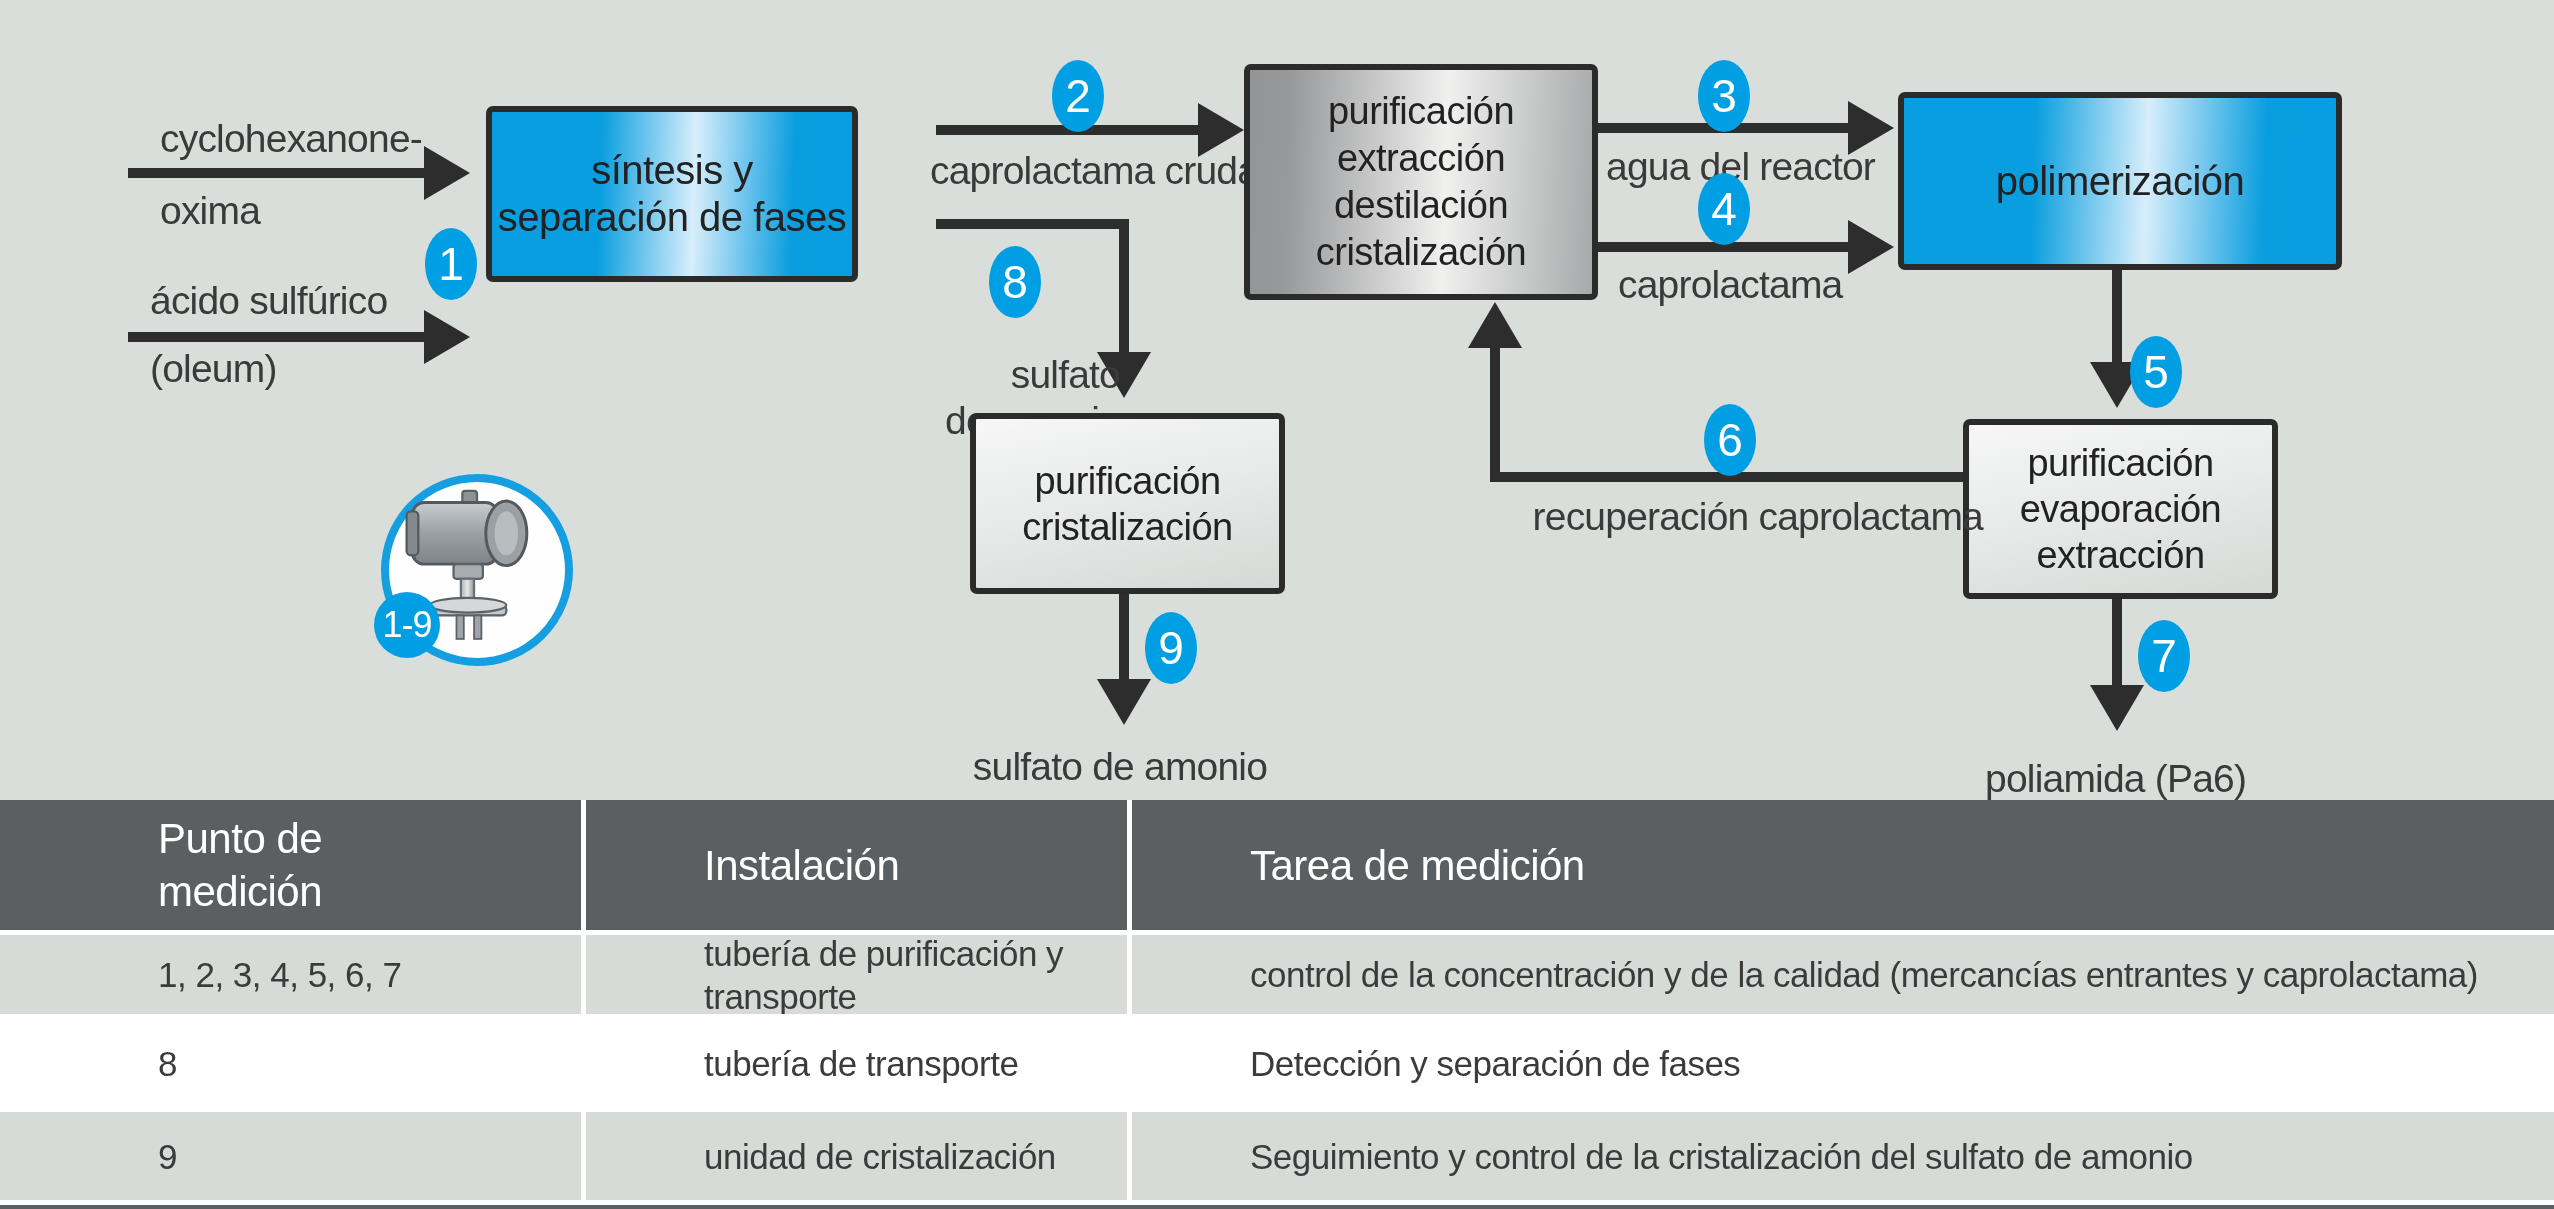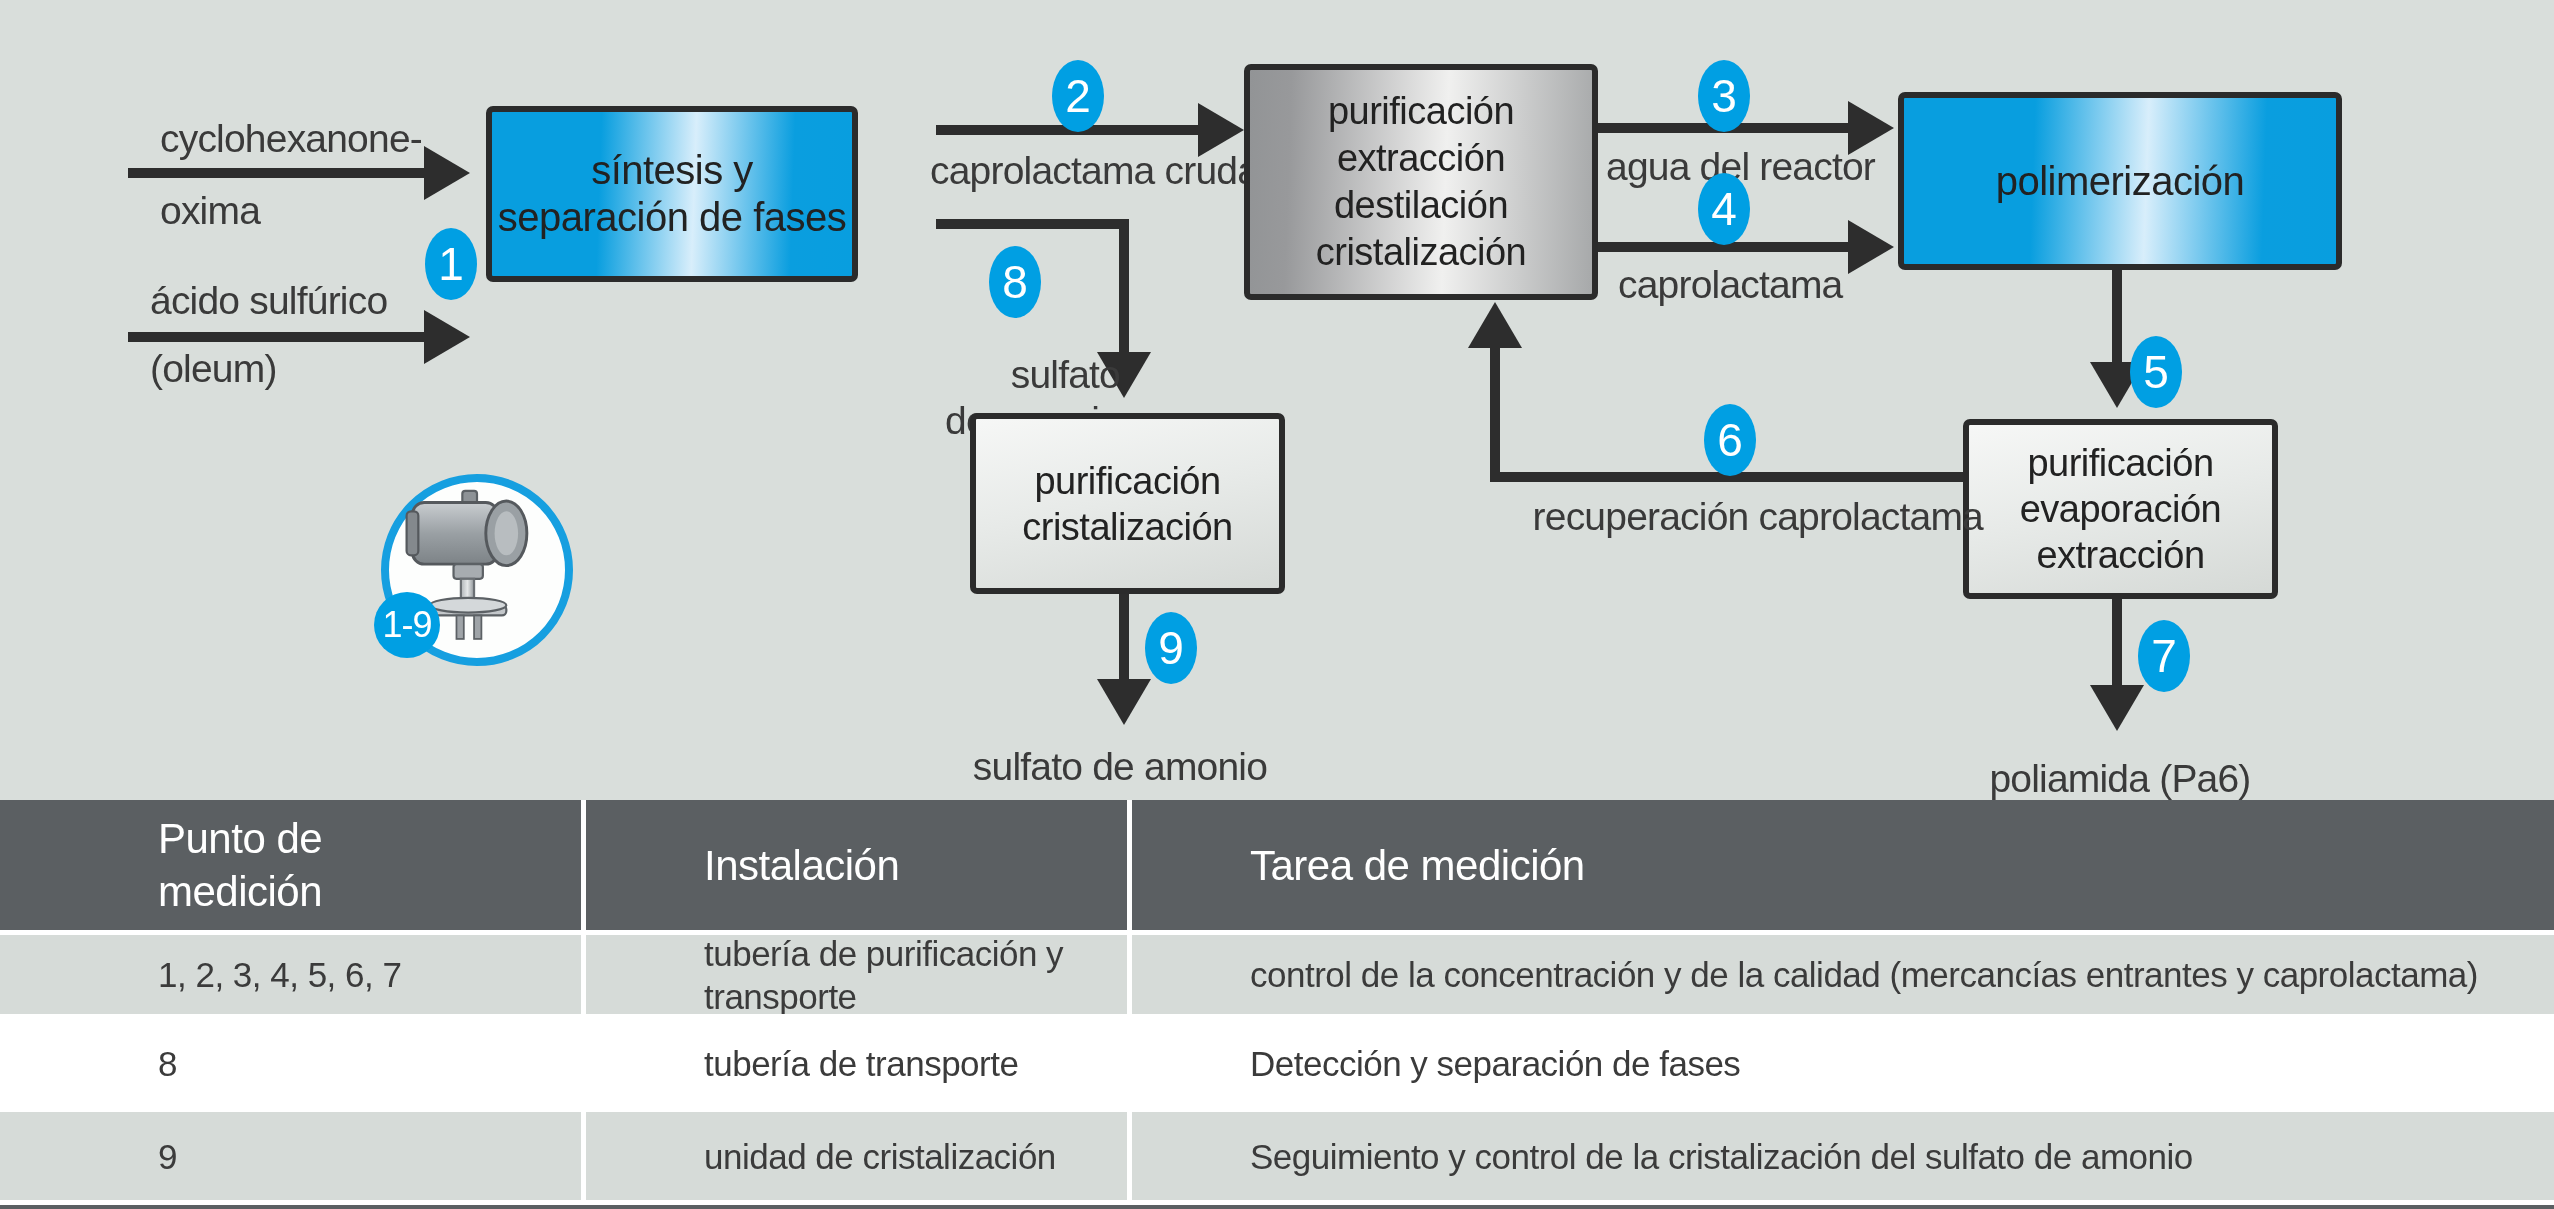--- a/index.html
+++ b/index.html
@@ -106,21 +106,21 @@
 
   <div class="line" style="left:1490px;top:472px;width:473px;height:10px;"></div>
   <div class="line" style="left:1490px;top:346px;width:10px;height:136px;"></div>
   <div class="ah ah-up" style="left:1468px;top:302px;"></div>
   <div class="badge" style="left:1704px;top:404px;">6</div>
   <div class="flabel" style="left:1495px;top:494px;width:452px;text-align:right;margin-left:36px;">recuperación caprolactama</div>
 
   <div class="line" style="left:2112px;top:599px;width:10px;height:86px;"></div>
   <div class="ah ah-down" style="left:2090px;top:685px;"></div>
   <div class="badge" style="left:2138px;top:620px;">7</div>
-  <div class="flabel" style="left:1985px;top:756px;width:270px;text-align:center;">poliamida (Pa6)</div>
+  <div class="flabel" style="left:1985px;top:756px;width:270px;text-align:left;">poliamida (Pa6)</div>
 
   <div class="line" style="left:936px;top:219px;width:193px;height:10px;"></div>
   <div class="line" style="left:1119px;top:219px;width:10px;height:133px;"></div>
   <div class="ah ah-down" style="left:1097px;top:352px;"></div>
   <div class="badge" style="left:989px;top:246px;">8</div>
   <div class="flabel" style="left:880px;top:320px;width:240px;text-align:right;margin-top:32px;">sulfato
 de amonio</div>
 
   <div class="pbox box-light" style="left:970px;top:413px;width:315px;height:181px;">purificación
 cristalización</div>

